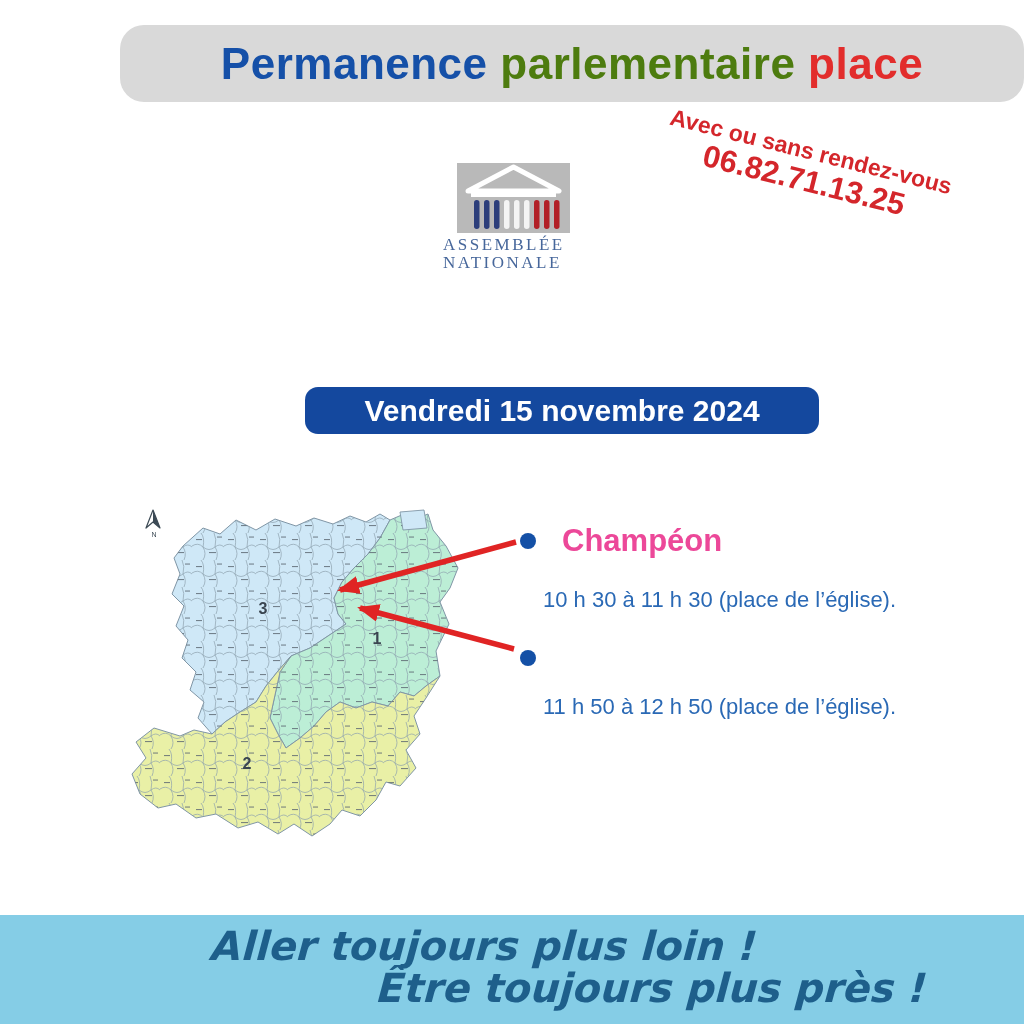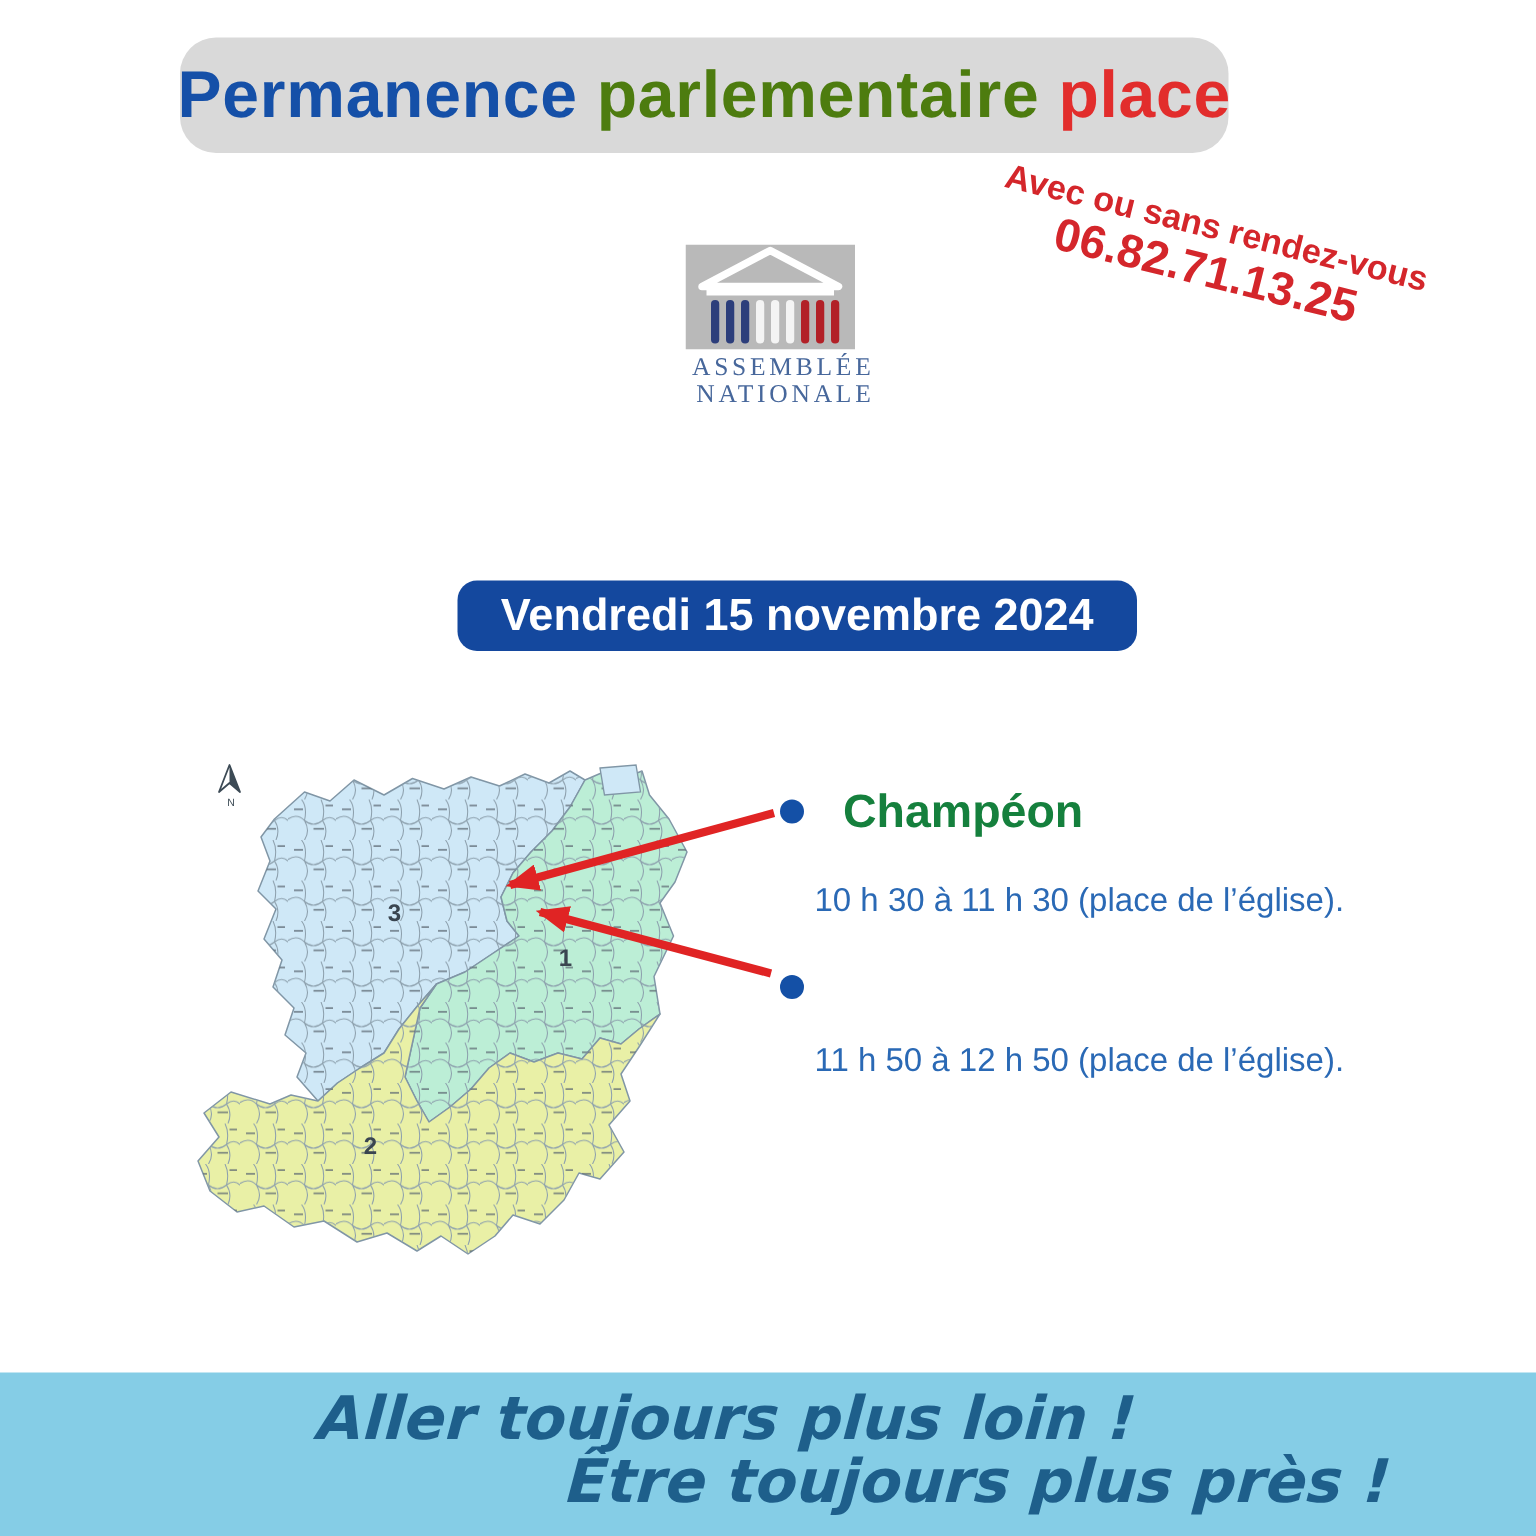--- a/index.html
+++ b/index.html
@@ -1,52 +1,52 @@
 <!DOCTYPE html>
 <html><head>
 <meta charset="utf-8">
 <style>
   html,body{margin:0;padding:0;background:#ffffff;}
   .flyer{position:relative;width:1024px;height:1024px;background:#ffffff;overflow:hidden;
          font-family:"Liberation Sans",sans-serif;}
 
   
-  .title-banner{position:absolute;left:120px;top:25px;width:699px;height:77px;
+  .title-banner{position:absolute;left:120px;top:25px;width:904px;height:77px;
     background:#d9d9d9;border-radius:24px;display:flex;align-items:center;justify-content:center;
     font-size:44px;font-weight:bold;letter-spacing:.5px;white-space:pre;}
   .t-blue{color:#1550a8;} .t-white{color:#4d7c0f;} .t-red{color:#e22d2c;}
 
   
-  .an-logo{position:absolute;left:443px;top:163px;width:140px;text-align:right;}
+  .an-logo{position:absolute;left:443px;top:163px;width:140px;text-align:left;}
   .an-box{display:block;margin:0 auto;}
   .an-text{margin-top:3px;font-family:"Liberation Serif",serif;color:#47679b;
     font-size:17px;line-height:18px;letter-spacing:2.5px;}
 
   
   .contact{position:absolute;left:652px;top:138px;width:310px;text-align:center;
     transform:rotate(14deg);color:#d4262b;font-weight:bold;}
   .contact .l1{font-size:23px;line-height:26px;}
   .contact .l2{font-size:31px;line-height:34px;}
 
   
-  .date-banner{position:absolute;left:305px;top:387px;width:453px;height:47px;
+  .date-banner{position:absolute;left:305px;top:387px;width:514px;height:47px;
     background:#14489e;border-radius:13px;display:flex;align-items:center;justify-content:center;
     color:#ffffff;font-size:30px;font-weight:bold;}
 
   
   .map-wrap{position:absolute;left:128px;top:506px;width:334px;height:336px;}
 
   
   .overlay{position:absolute;left:0;top:0;pointer-events:none;}
 
   
   .loc{position:absolute;left:520px;}
   .loc-name-row{display:flex;align-items:center;}
   .dot{width:16px;height:16px;border-radius:50%;background:#1450a6;margin-right:26px;flex:0 0 auto;}
-  .loc-name{color:#15803d;font-size:31px;font-weight:bold;}
+  .loc-name{color:#ec4899;font-size:31px;font-weight:bold;}
   .loc-time{margin-left:23px;margin-top:28px;color:#2a69b5;font-size:22px;}
 
   
   .footer{position:absolute;left:0;top:915px;width:1024px;height:109px;background:#85cde6;}
   .f-line{position:absolute;color:#1e5f8b;font-family:"DejaVu Sans",sans-serif;
     font-style:italic;font-weight:bold;font-size:40px;transform:skewX(-4deg);white-space:pre;}
   .f1{left:212px;top:8px;}
   .f2{left:378px;top:50px;}
 </style>
 </head>

